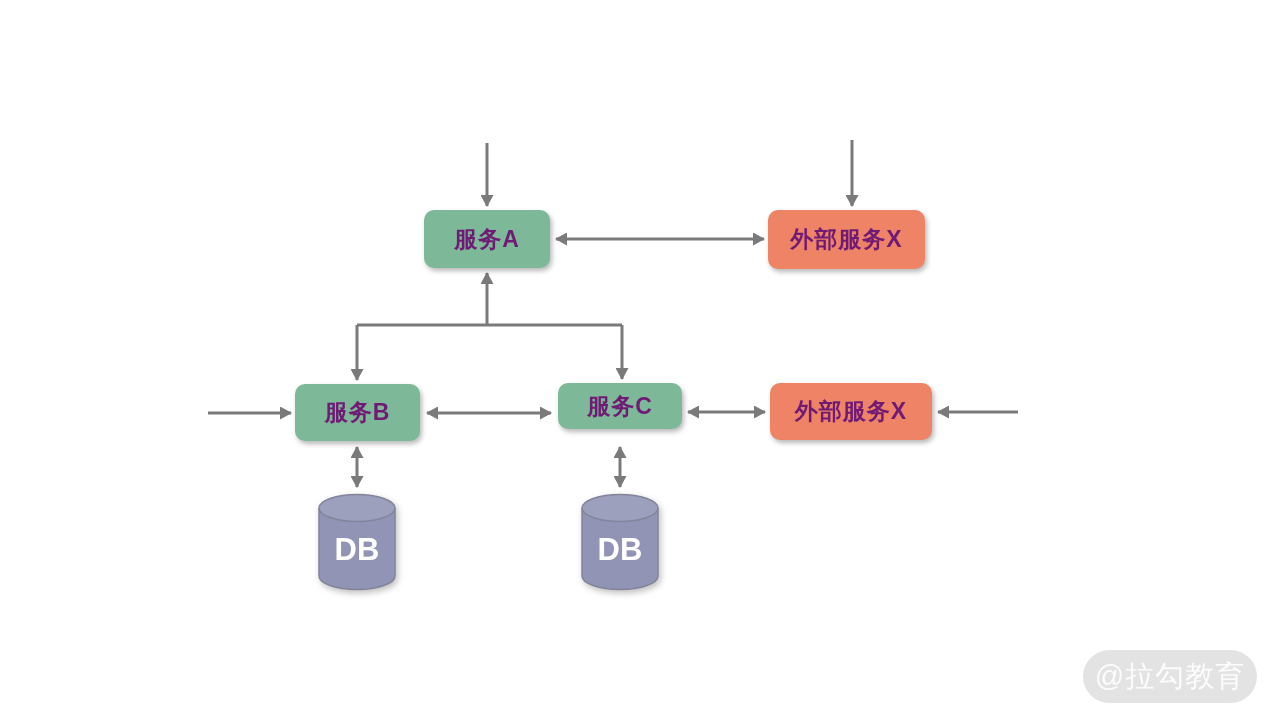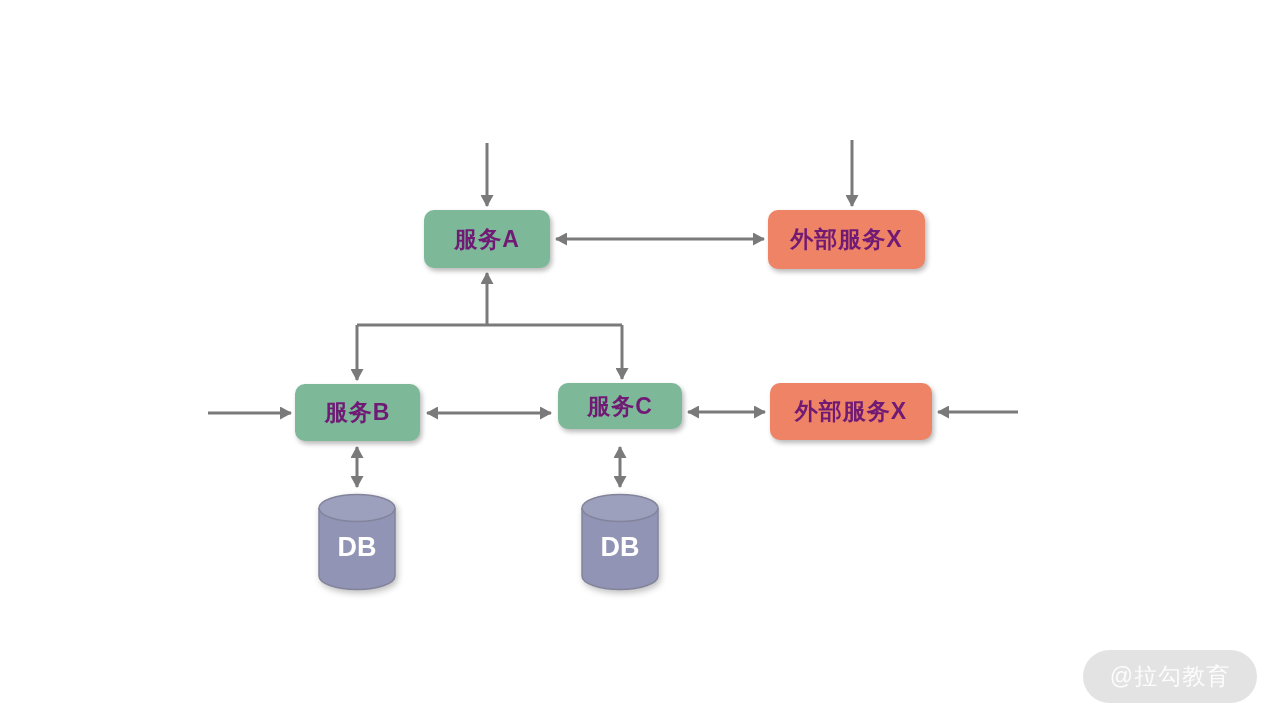--- a/index.html
+++ b/index.html
@@ -45,32 +45,32 @@
   }
   #node-db-left  { left: 317px; top: 492px; }
   #node-db-right { left: 580px; top: 492px; }
   .db svg { filter: drop-shadow(2px 3px 3px rgba(0,0,0,0.25)); }
   .db .db-label {
     position: absolute;
     left: 0; right: 0; top: 40px;
     text-align: center;
     color: #ffffff;
     font-weight: bold;
-    font-size: 27px;
+    font-size: 31px;
   }
 
   .watermark {
     position: absolute;
     left: 1083px; top: 650px;
     width: 174px; height: 53px;
     background: #e3e3e3;
     border-radius: 27px;
     display: flex; align-items: center; justify-content: center;
     color: #fcfcfc;
-    font-size: 23px;
+    font-size: 29px;
     letter-spacing: 1px;
     z-index: 3;
   }
 </style>
 </head>
 <body>
 
 <div class="canvas">
 
   <svg class="arrow-layer" viewBox="0 0 1280 720">

